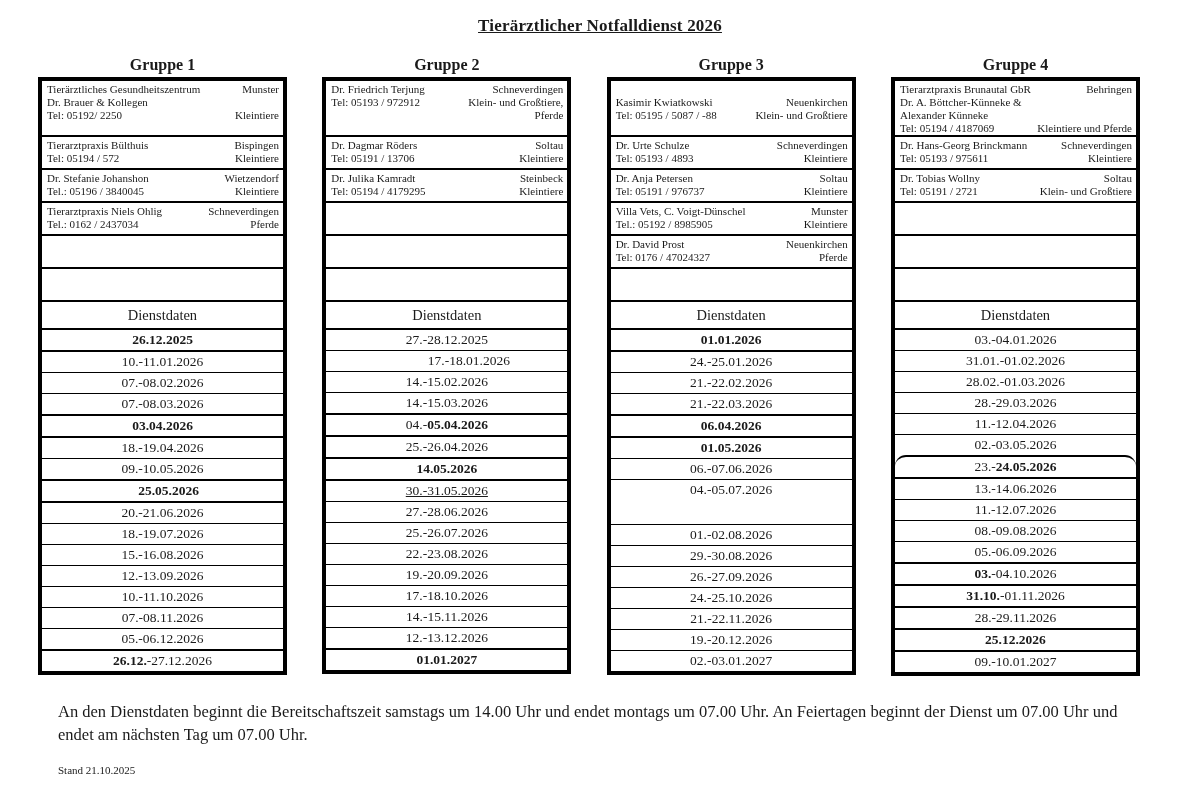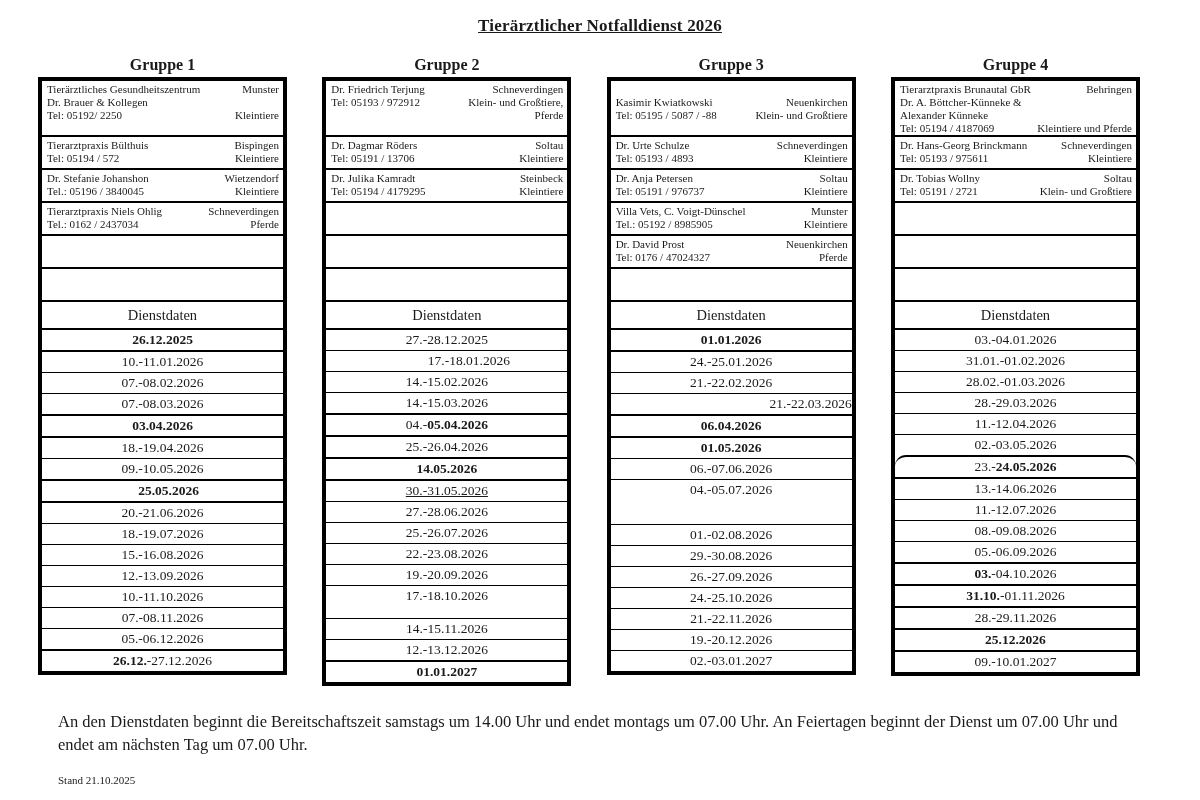--- a/index.html
+++ b/index.html
@@ -181,21 +181,21 @@
           <div class="drow" style="border-top-width: 1px;"><span>14.-15.03.2026</span></div>
           <div class="drow" style="border-top-width: 2px;"><span>04.-</span><b>05.04.2026</b></div>
           <div class="drow" style="border-top-width: 2px;"><span>25.-26.04.2026</span></div>
           <div class="drow" style="border-top-width: 2px;"><b>14.05.2026</b></div>
           <div class="drow" style="border-top-width: 2px; text-decoration: underline;"><span>30.-31.05.2026</span></div>
           <div class="drow" style="border-top-width: 1px;"><span>27.-28.06.2026</span></div>
           <div class="drow" style="border-top-width: 1px;"><span>25.-26.07.2026</span></div>
           <div class="drow" style="border-top-width: 1px;"><span>22.-23.08.2026</span></div>
           <div class="drow" style="border-top-width: 1px;"><span>19.-20.09.2026</span></div>
           <div class="drow" style="border-top-width: 1px;"><span>17.-18.10.2026</span></div>
-          <div class="drow" style="border-top-width: 1px; margin-top: 12px;"><span>14.-15.11.2026</span></div>
+          <div class="drow" style="border-top-width: 1px;"><span>14.-15.11.2026</span></div>
           <div class="drow" style="border-top-width: 1px;"><span>12.-13.12.2026</span></div>
           <div class="drow" style="border-top-width: 2px;"><b>01.01.2027</b></div>
         </div>
       </div>
       <div class="col">
         <div class="group-title">Gruppe 3</div>
         <div class="gtable">
           <div class="prow first vcenter">
             <div class="pline">
               <span class="pl">Kasimir Kwiatkowski</span>
@@ -244,21 +244,21 @@
             <div class="pline">
               <span class="pl">Tel: 0176 / 47024327</span>
               <span class="pr">Pferde</span>
             </div>
           </div>
           <div class="prow small"></div>
           <div class="dhead">Dienstdaten</div>
           <div class="drow" style="border-top-width: 2px;"><b>01.01.2026</b></div>
           <div class="drow" style="border-top-width: 2px;"><span>24.-25.01.2026</span></div>
           <div class="drow" style="border-top-width: 1px;"><span>21.-22.02.2026</span></div>
-          <div class="drow" style="border-top-width: 1px; text-align: right;"><span>21.-22.03.2026</span></div>
+          <div class="drow" style="border-top-width: 1px;"><span>21.-22.03.2026</span></div>
           <div class="drow" style="border-top-width: 2px;"><b>06.04.2026</b></div>
           <div class="drow" style="border-top-width: 2px;"><b>01.05.2026</b></div>
           <div class="drow" style="border-top-width: 1px;"><span>06.-07.06.2026</span></div>
           <div class="drow" style="border-top-width: 1px;"><span>04.-05.07.2026</span></div>
           <div class="drow" style="border-top-width: 1px; margin-top: 24px;"><span>01.-02.08.2026</span></div>
           <div class="drow" style="border-top-width: 1px;"><span>29.-30.08.2026</span></div>
           <div class="drow" style="border-top-width: 1px;"><span>26.-27.09.2026</span></div>
           <div class="drow" style="border-top-width: 1px;"><span>24.-25.10.2026</span></div>
           <div class="drow" style="border-top-width: 1px;"><span>21.-22.11.2026</span></div>
           <div class="drow" style="border-top-width: 1px;"><span>19.-20.12.2026</span></div>

